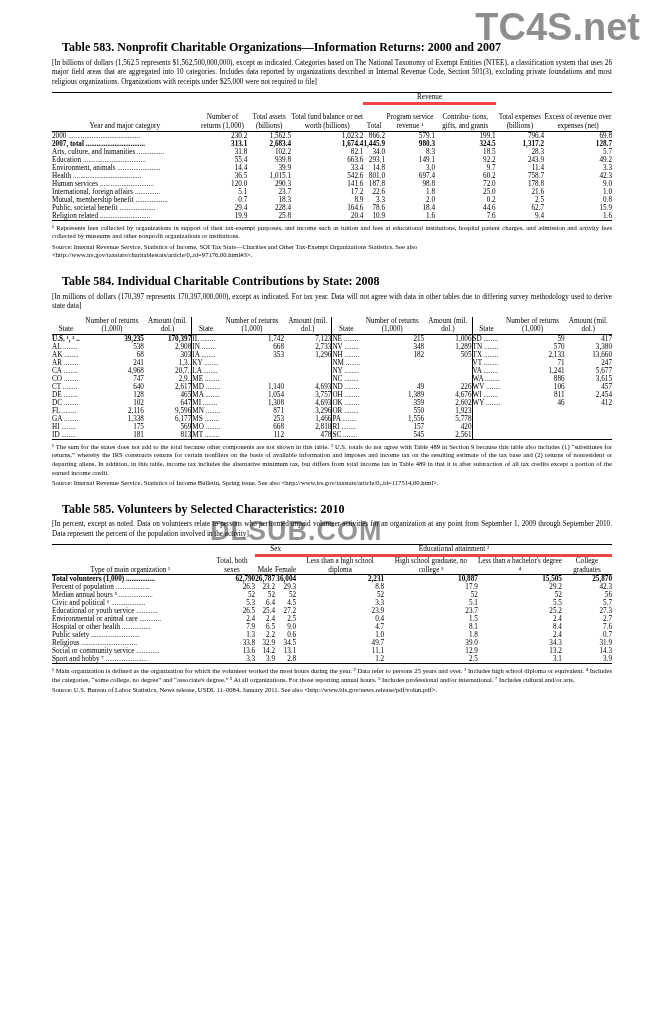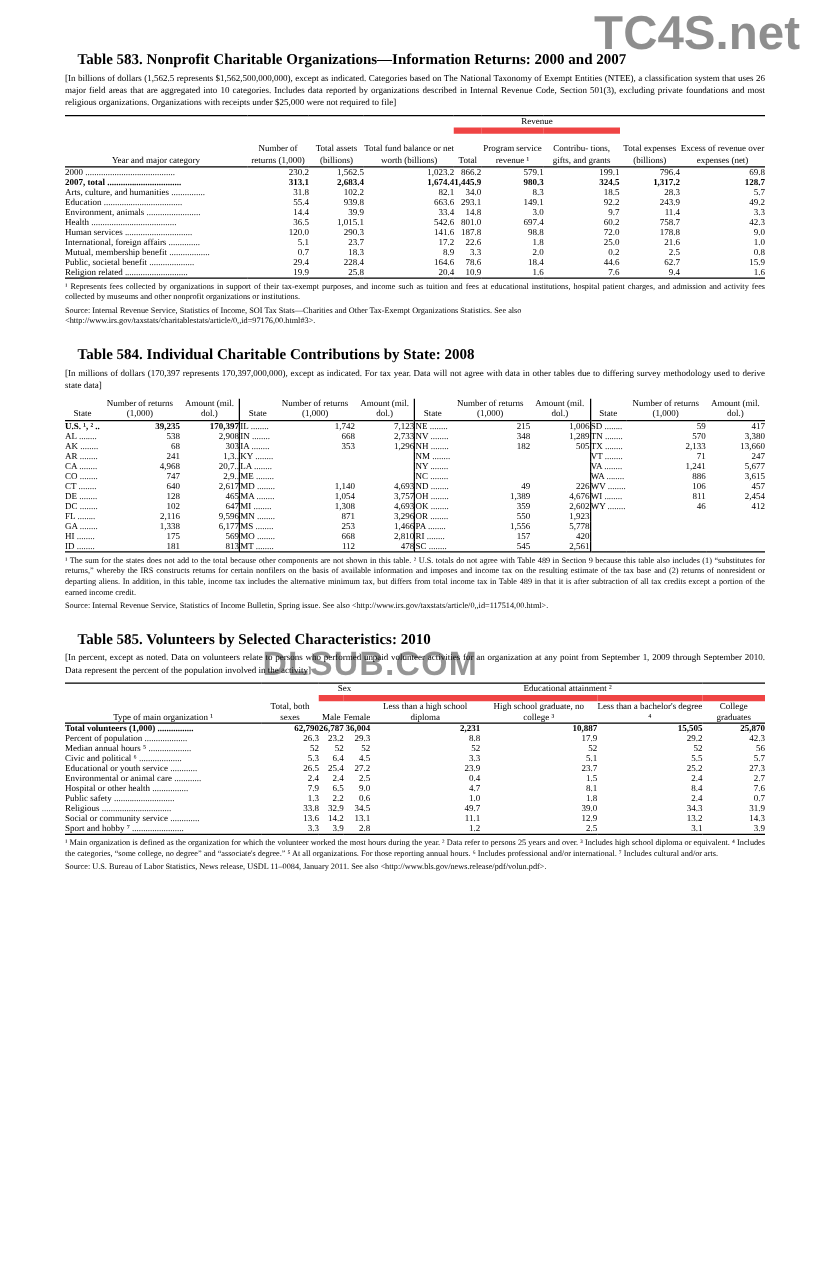--- a/index.html
+++ b/index.html
@@ -9,21 +9,21 @@
   .wm1{right:12px;top:6px;font-size:38px;color:rgba(30,30,30,.5);}
   .wm2{left:210px;top:516px;font-size:27px;color:rgba(20,20,20,.45);letter-spacing:1px;}
   .wm3{left:150px;top:975px;font-size:27px;color:rgba(60,90,30,.55);}
   .content{position:absolute;left:52px;top:40px;width:560px;}
   h2.t{font-family:"Liberation Serif",serif;font-weight:bold;font-size:12px;margin:0 0 4px 10px;line-height:1.22;}
   .hdnote{font-size:7.2px;line-height:1.32;margin:0 0 5px 0;text-align:justify;}
   table.d{border-collapse:collapse;width:100%;font-size:7.2px;}
   table.d td,table.d th{padding:0;vertical-align:bottom;}
   .rule-top{border-top:1px solid #000;}
   .rule-bot{border-bottom:1px solid #000;}
-  .thin{border-bottom:5px solid #ef4444;}
+  .thin{border-bottom:3px solid #ef4444;}
   .bold{font-weight:bold;}
   .hd{font-size:7.2px;line-height:1.2;text-align:center;vertical-align:bottom;padding:1px 2px;}
   .leader{white-space:nowrap;overflow:hidden;}
   .num{text-align:right;padding-right:3px;font-size:7.2px;white-space:nowrap;}
   .rowlabel{font-size:7.2px;white-space:nowrap;}
   .fn{font-size:6.6px;line-height:1.3;margin-top:3px;text-align:justify;}
   .src{font-size:6.6px;line-height:1.3;margin-top:2px;}
   .sp2{height:14px;}
   .footer{position:absolute;left:52px;top:960px;font-size:10.5px;font-family:"Liberation Serif",serif;}
   .footer2{position:absolute;left:140px;top:985px;font-size:8.4px;font-weight:bold;}

